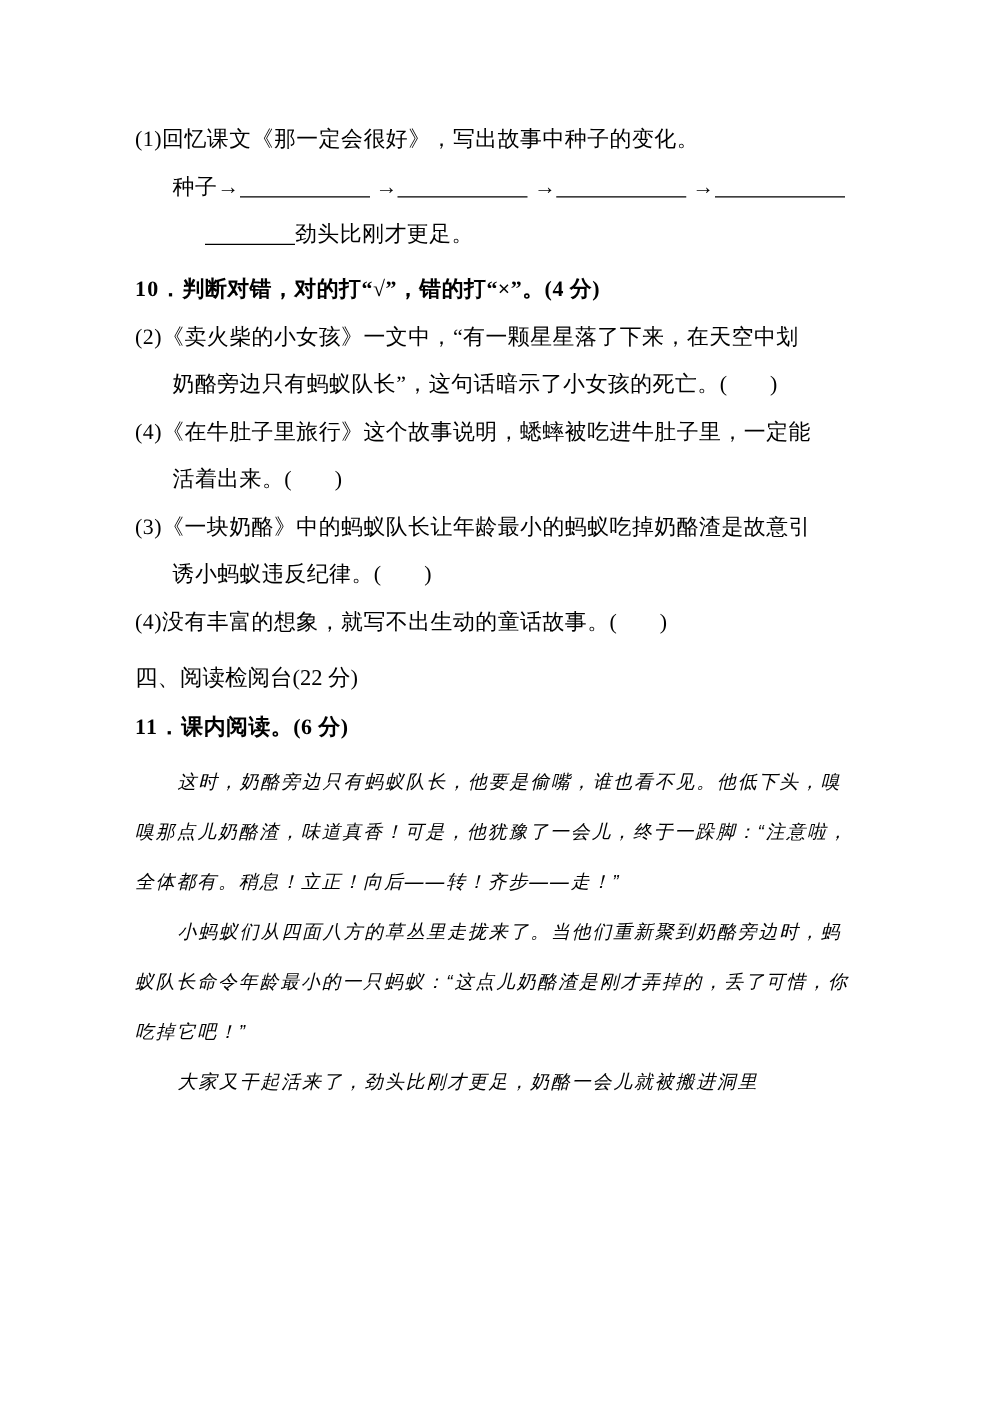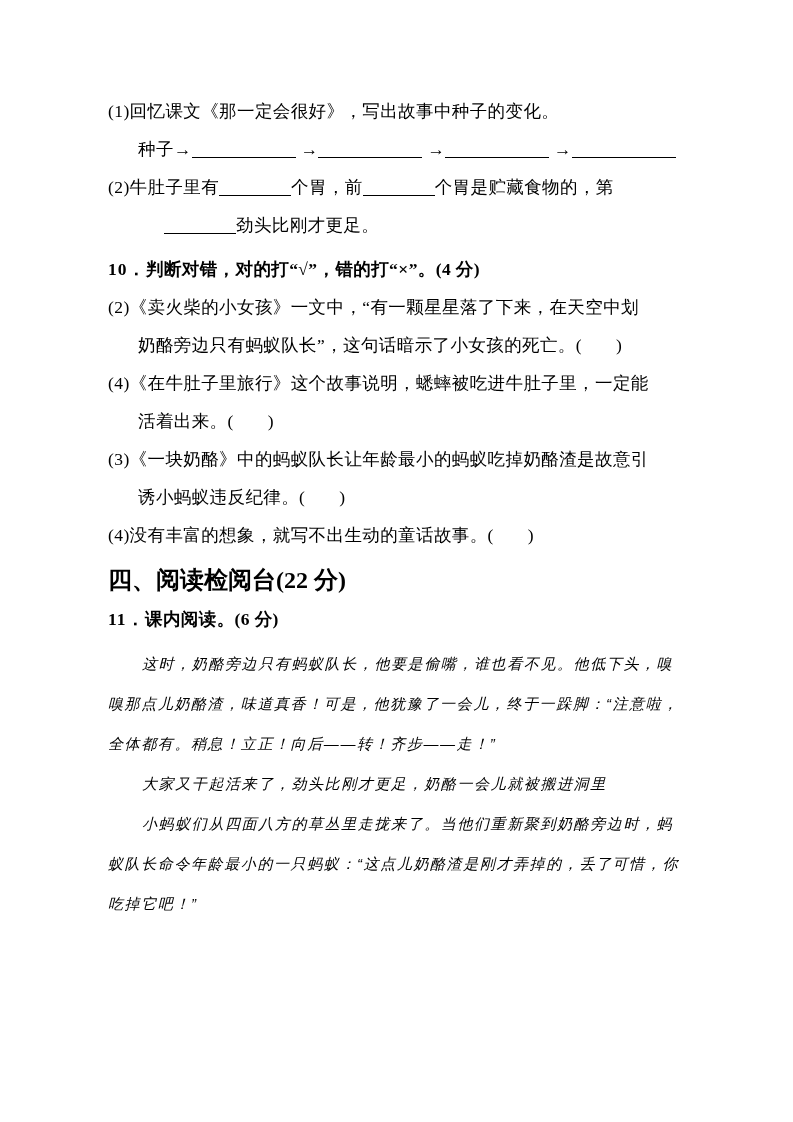--- a/index.html
+++ b/index.html
@@ -56,23 +56,23 @@
     font-family: "Liberation Sans", sans-serif;
     font-size: 15px;
     line-height: 40px;
     letter-spacing: 1.6px;
     font-style: italic;
   }
   .reading-indent {
     text-indent: 34px;
   }
   .section-title {
-    font-size: 24px;
+    font-size: 18px;
     line-height: 40px;
-    font-weight: bold;
+    font-weight: normal;
   }
   .q-num {
     font-weight: bold;
     letter-spacing: 1px;
   }
   .spacer-sm { height: 6px; }
 </style>
 </head>
 <body>
 
@@ -82,23 +82,20 @@
     <span>(1)回忆课文《那一定会很好》，写出故事中种子的变化。</span>
   </div>
 
   <div class="line indent-1">
     <span>种子→</span><span class="blank-arrow"></span>
     <span>→</span><span class="blank-arrow"></span>
     <span>→</span><span class="blank-arrow"></span>
     <span>→</span><span class="blank-arrow"></span>
   </div>
 
-  <div class="line">
-    <span>(2)牛肚子里有</span><span class="blank-s"></span><span>个胃，前</span><span class="blank-s"></span><span>个胃是贮藏食物的，第</span>
-  </div>
 
   <div class="line indent-2">
     <span class="blank-s"></span><span>劲头比刚才更足。</span>
   </div>
 
   <div class="spacer-sm"></div>
 
   <div class="line">
     <span class="q-num">10．</span><span class="bold">判断对错，对的打“√”，错的打“×”。(4 分)</span>
   </div>
@@ -138,20 +135,20 @@
     <span class="q-num">11．</span><span class="bold">课内阅读。(6 分)</span>
   </div>
 
   <div class="spacer-sm"></div>
 
   <div class="reading reading-indent">
     <span>这时，奶酪旁边只有蚂蚁队长，他要是偷嘴，谁也看不见。他低下头，嗅嗅那点儿奶酪渣，味道真香！可是，他犹豫了一会儿，终于一跺脚：“注意啦，全体都有。稍息！立正！向后——转！齐步——走！”</span>
   </div>
 
   <div class="reading reading-indent">
-    <span>大家又干起活来了，劲头比刚才更足，奶酪一会儿就被搬进洞里</span>
+    <span>小蚂蚁们从四面八方的草丛里走拢来了。当他们重新聚到奶酪旁边时，蚂蚁队长命令年龄最小的一只蚂蚁：“这点儿奶酪渣是刚才弄掉的，丢了可惜，你吃掉它吧！”</span>
   </div>
 
   <div class="reading reading-indent">
-    <span>小蚂蚁们从四面八方的草丛里走拢来了。当他们重新聚到奶酪旁边时，蚂蚁队长命令年龄最小的一只蚂蚁：“这点儿奶酪渣是刚才弄掉的，丢了可惜，你吃掉它吧！”</span>
+    <span>大家又干起活来了，劲头比刚才更足，奶酪一会儿就被搬进洞里</span>
   </div>
 
 </div>
 
 </body></html>

